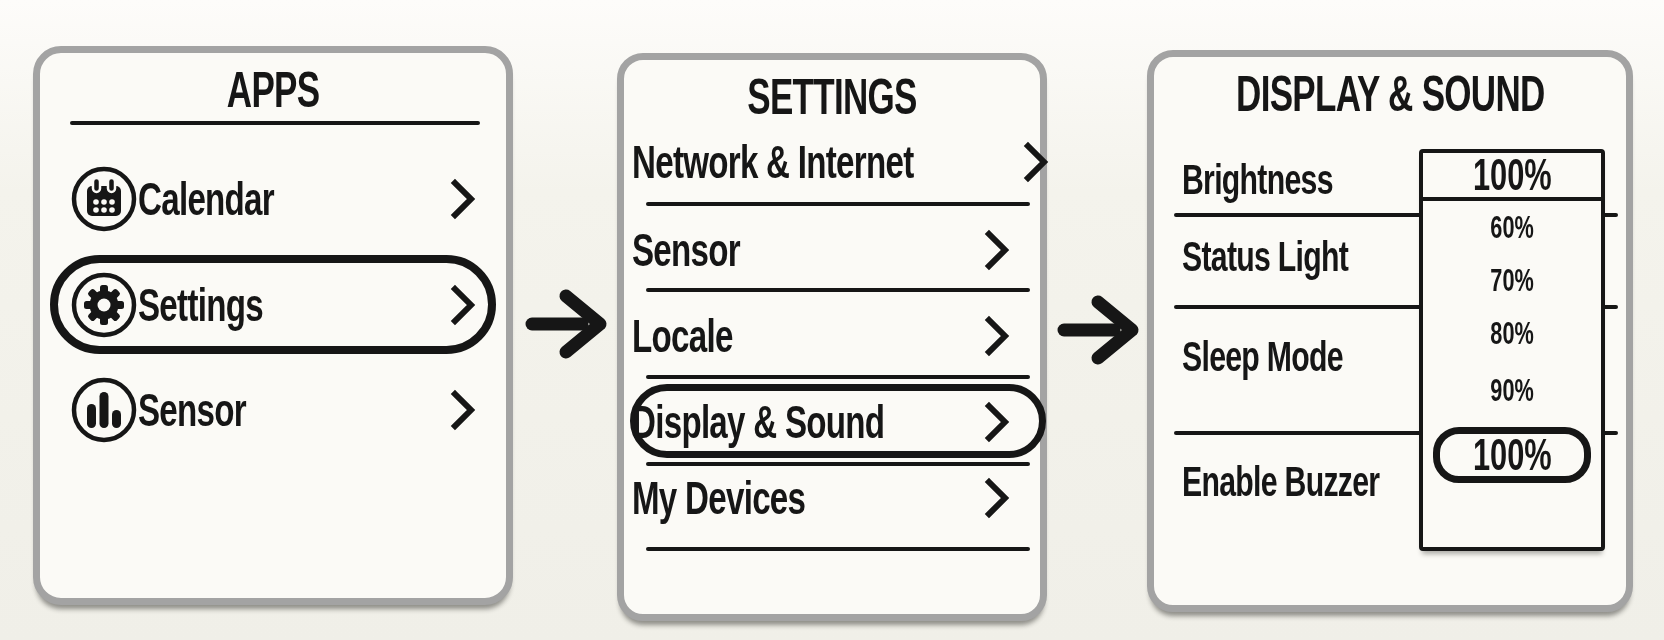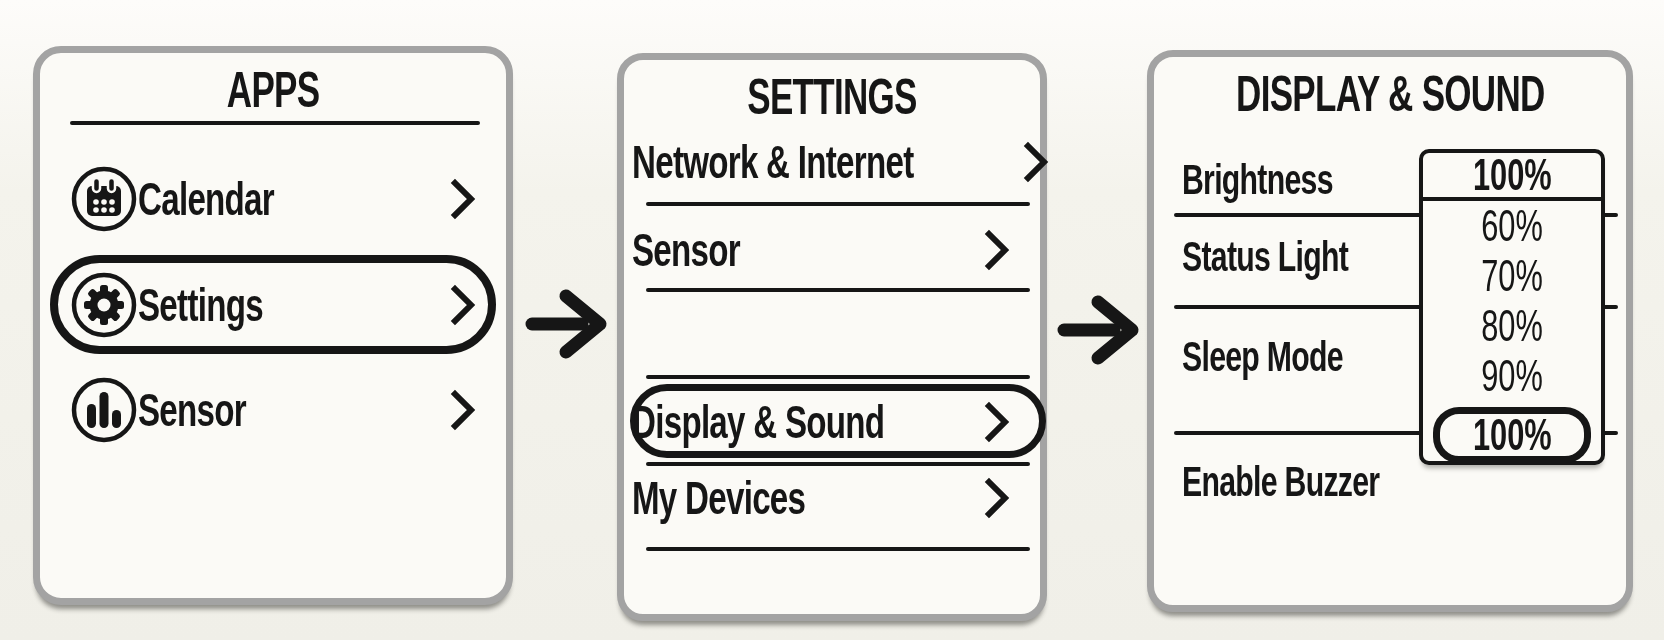--- a/index.html
+++ b/index.html
@@ -37,27 +37,27 @@
   .appicon { width:68px; height:68px; flex:0 0 68px; display:flex; }
   .chev { width:26px; height:42px; flex:0 0 26px; display:flex; }
 
   .hl { position:absolute; border:8px solid #161616; border-radius:50px; pointer-events:none; }
   #hl-settings { left:10px; top:202px; width:446px; height:99px; }
   #hl-display  { left:6px;  top:324px; width:416px; height:74px; border-width:7px; border-radius:37px; }
 
   
   .p3lbl { position:absolute; left:28px; height:60px; display:flex; align-items:center;
            font-size:42px; font-weight:700; letter-spacing:-1px; }
-  .dd { position:absolute; left:265px; top:92px; width:186px; height:316px;
-        background:#fbfaf6; border:4px solid #161616; border-radius:10px; z-index:2;
+  .dd { position:absolute; left:265px; top:92px; width:186px; height:402px;
+        background:#fbfaf6; border:4px solid #161616; border-radius:4px; z-index:2;
         box-shadow:0 6px 5px -3px rgba(25,25,20,.35); display:flex; flex-direction:column; }
   .dd-head { height:48px; border-bottom:4px solid #161616; display:flex;
              align-items:center; justify-content:center; font-size:44px; font-weight:700; }
   .dd-opt  { display:flex; align-items:center; justify-content:center;
-             font-size:44px; font-weight:400; }
+             font-size:31px; font-weight:700; }
   .o1,.o2 { height:53px; } .o3 { height:54px; } .o4 { height:60px; }
   .dd-sel { height:56px; margin:6px 10px 0; border:7px solid #161616; border-radius:26px;
             display:flex; align-items:center; justify-content:center;
             font-size:44px; font-weight:700; }
 
   .arrow { position:absolute; width:92px; height:92px; }
   #arrow1 { left:522px; top:278px; }
   #arrow2 { left:1054px; top:284px; }
 
   .sep3 { z-index:1; }
@@ -172,20 +172,28 @@
     <div class="row p2row" style="top:150px">
       <span class="lbl"><span class="cx">Sensor</span></span>
       <span class="chev">
         <svg viewBox="0 0 26 42">
             <path d="M5 5 L21 21 L5 37" fill="none" stroke="#161616" stroke-width="6" stroke-linecap="square"></path>
           </svg>
       </span>
     </div>
     <div class="rule" style="left:22px; top:228px; width:384px;"></div>
 
+    <div class="row p2row" style="top:236px">
+      <span class="lbl"><span class="cx">Locale</span></span>
+      <span class="chev">
+        <svg viewBox="0 0 26 42">
+            <path d="M5 5 L21 21 L5 37" fill="none" stroke="#161616" stroke-width="6" stroke-linecap="square"></path>
+          </svg>
+      </span>
+    </div>
     <div class="rule" style="left:22px; top:315px; width:384px;"></div>
 
     <div class="row p2row" style="top:322px">
       <span class="lbl"><span class="cx">Display &amp; Sound</span></span>
       <span class="chev">
         <svg viewBox="0 0 26 42">
             <path d="M5 5 L21 21 L5 37" fill="none" stroke="#161616" stroke-width="6" stroke-linecap="square"></path>
           </svg>
       </span>
     </div>

